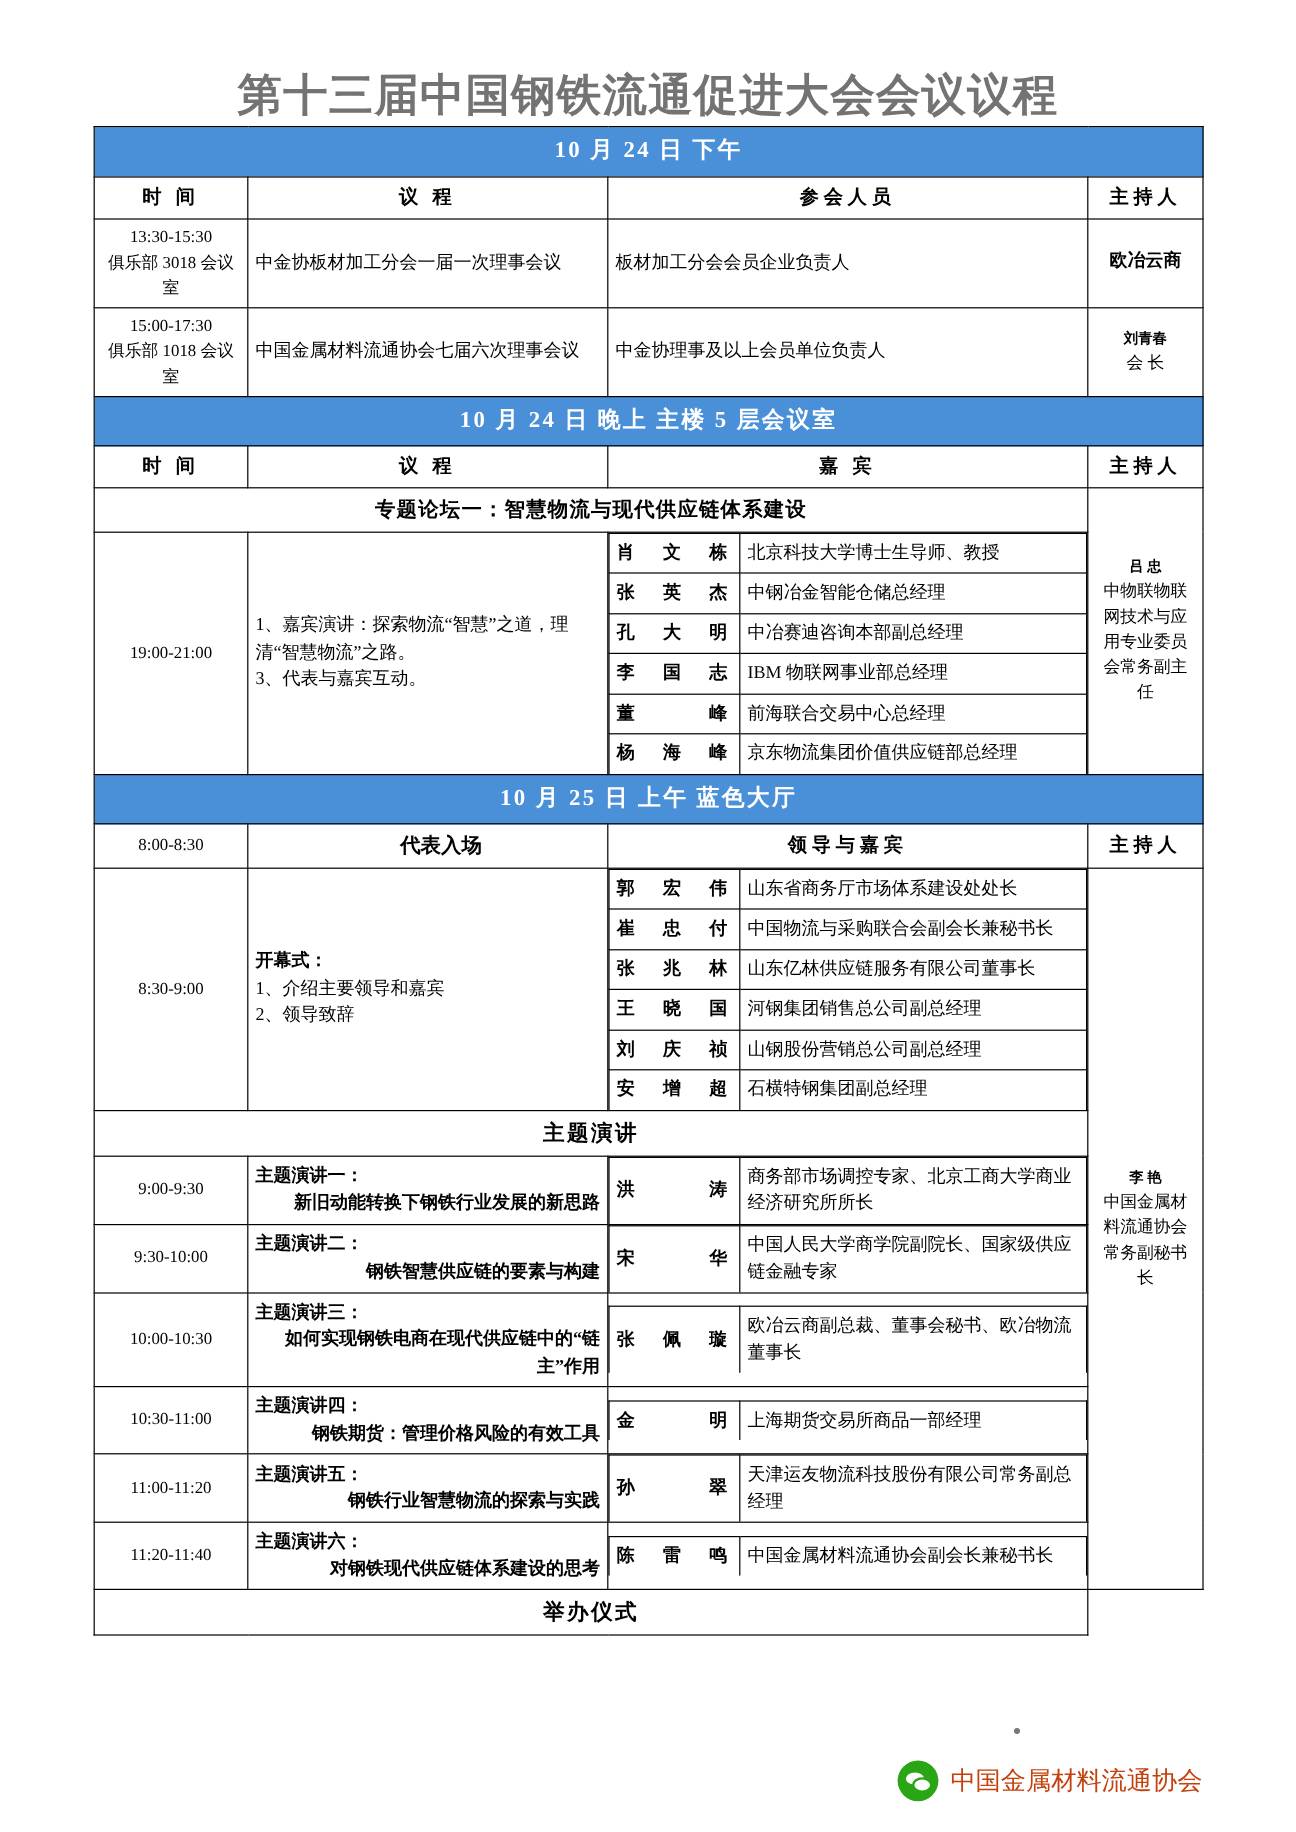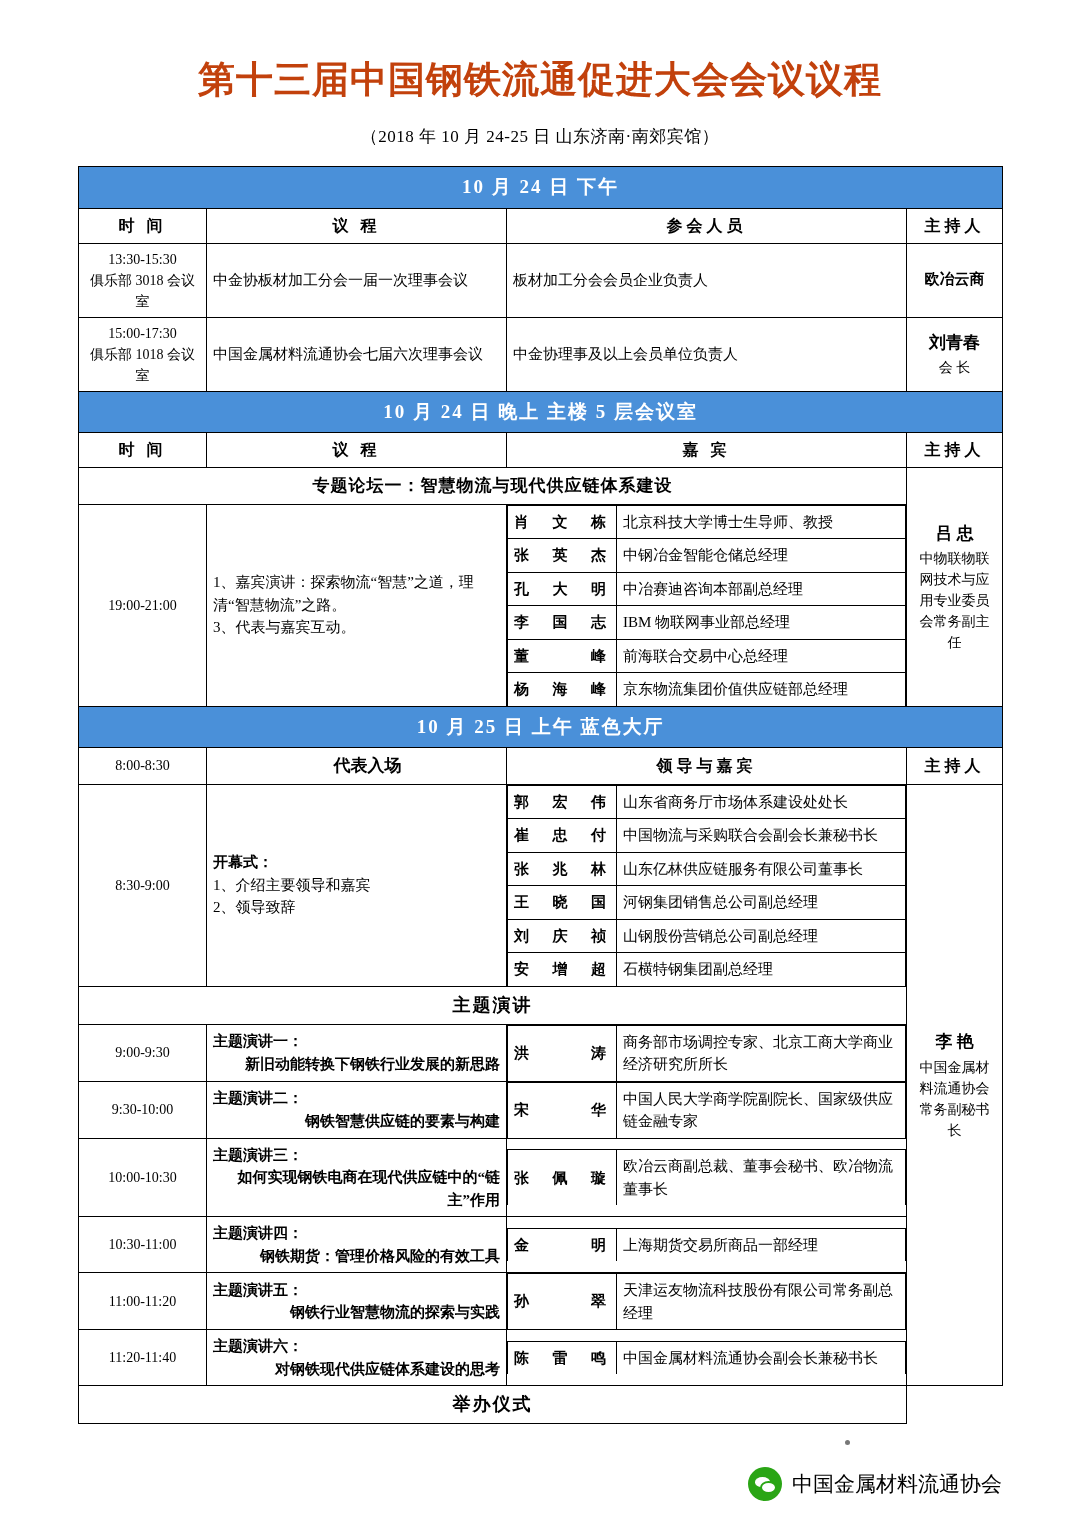--- a/index.html
+++ b/index.html
@@ -17,21 +17,21 @@
   }
   .page {
     width: 1080px;
     height: 1527px;
     position: relative;
     box-sizing: border-box;
     padding: 0 78px;
   }
   .doc-title {
     text-align: center;
-    color: #c2410c;
+    color: #737373;
     font-size: 37px;
     font-weight: bold;
     letter-spacing: 1px;
     padding-top: 55px;
     font-family: "Liberation Sans", "DejaVu Sans", sans-serif;
   }
   .doc-subtitle {
     text-align: center;
     font-size: 17px;
     margin-top: 20px;
@@ -72,21 +72,21 @@
     font-size: 14px;
     letter-spacing: 0px;
   }
   .host {
     text-align: center;
     font-size: 14px;
     line-height: 1.45;
   }
   .host .nm {
     font-weight: bold;
-    font-size: 17px;
+    font-size: 12px;
     display: block;
     margin-bottom: 2px;
   }
   .host .role { display: block; }
   .forum-title {
     text-align: center;
     font-weight: bold;
     font-size: 17px;
     letter-spacing: 1px;
   }
@@ -149,38 +149,37 @@
     position: absolute;
     left: 14px; top: 16px;
     width: 13px; height: 9px;
     background: #fff;
     border-radius: 50%;
     box-shadow: 0 0 0 2px #2aa515;
   }
   .footer-text {
     font-size: 21px;
     font-family: "Liberation Sans", "DejaVu Sans", sans-serif;
-    color: #000000;
+    color: #c2410c;
   }
   .dot {
     position: absolute;
     right: 230px;
     bottom: 82px;
     width: 5px; height: 5px;
     background: #777;
     border-radius: 50%;
   }
 </style>
 </head>
 <body>
 
 <div class="page">
 
   <div class="doc-title">第十三届中国钢铁流通促进大会会议议程</div>
-  <div class="doc-subtitle">（2018 年 10 月 24-25 日    山东济南·南郊宾馆）</div>
 
   <table class="agenda">
     <colgroup>
       <col style="width:128px">
       <col style="width:300px">
       <col style="width:400px">
       <col style="width:96px">
     </colgroup>
 
     <tbody>

